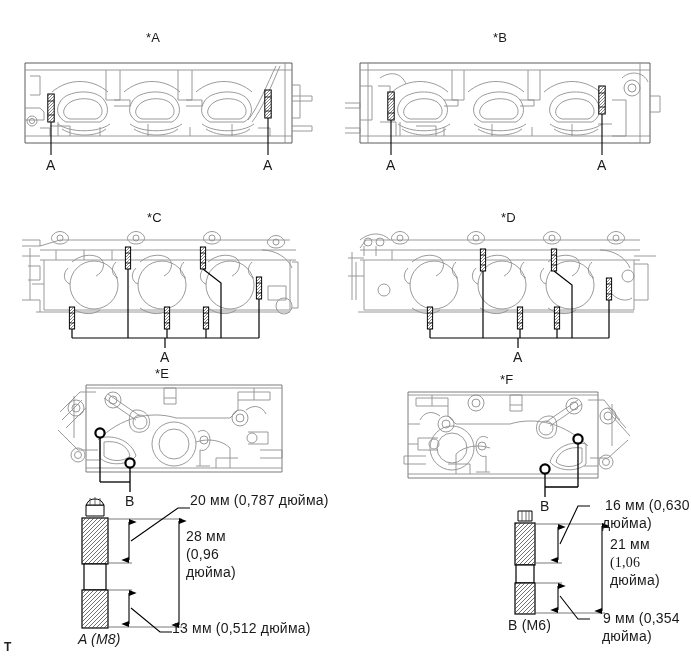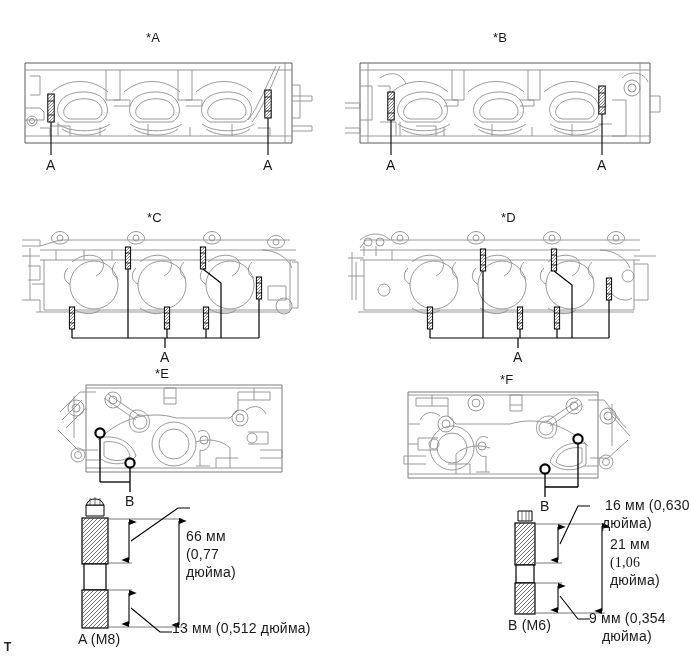--- a/index.html
+++ b/index.html
@@ -547,30 +547,31 @@
 
 <div class="lbl lbl-callout" style="left:46px;top:157px;">A</div>
 <div class="lbl lbl-callout" style="left:263px;top:157px;">A</div>
 <div class="lbl lbl-callout" style="left:386px;top:157px;">A</div>
 <div class="lbl lbl-callout" style="left:597px;top:157px;">A</div>
 <div class="lbl lbl-callout" style="left:160px;top:349px;">A</div>
 <div class="lbl lbl-callout" style="left:513px;top:349px;">A</div>
 <div class="lbl lbl-callout" style="left:125px;top:493px;">B</div>
 <div class="lbl lbl-callout" style="left:540px;top:498px;">B</div>
 
-<div class="lbl lbl-dim" style="left:186px;top:528px;">66 мм</div>
-<div class="lbl lbl-dim" style="left:186px;top:546px;">(0,77</div>
+<div class="lbl lbl-dim" style="left:190px;top:492px;">20 мм (0,787 дюйма)</div>
+<div class="lbl lbl-dim" style="left:186px;top:528px;">28 мм</div>
+<div class="lbl lbl-dim" style="left:186px;top:546px;">(0,96</div>
 <div class="lbl lbl-dim" style="left:186px;top:564px;">дюйма)</div>
 <div class="lbl lbl-dim" style="left:172px;top:620px;">13 мм (0,512 дюйма)</div>
-<div class="lbl lbl-callout" style="left:78px;top:631px;">A (M8)</div>
+<div class="lbl lbl-callout" style="left:78px;top:631px;font-style:italic;">A (M8)</div>
 
 <div class="lbl lbl-dim" style="left:605px;top:497px;">16 мм (0,630</div>
 <div class="lbl lbl-dim" style="left:602px;top:515px;">дюйма)</div>
 <div class="lbl lbl-dim" style="left:610px;top:536px;">21 мм</div>
 <div class="lbl lbl-dim" style="left:610px;top:554px;font-family:Liberation Serif, serif;">(1,06</div>
 <div class="lbl lbl-dim" style="left:610px;top:572px;">дюйма)</div>
-<div class="lbl lbl-dim" style="left:589px;top:610px;">9 мм (0,354</div>
+<div class="lbl lbl-dim" style="left:603px;top:610px;">9 мм (0,354</div>
 <div class="lbl lbl-dim" style="left:602px;top:628px;">дюйма)</div>
 <div class="lbl lbl-callout" style="left:508px;top:617px;text-align:right;">B (M6)</div>
 
 <div class="corner-t" style="left:4px;top:640px;">T</div>
 
 </div>
 
 </body></html>

